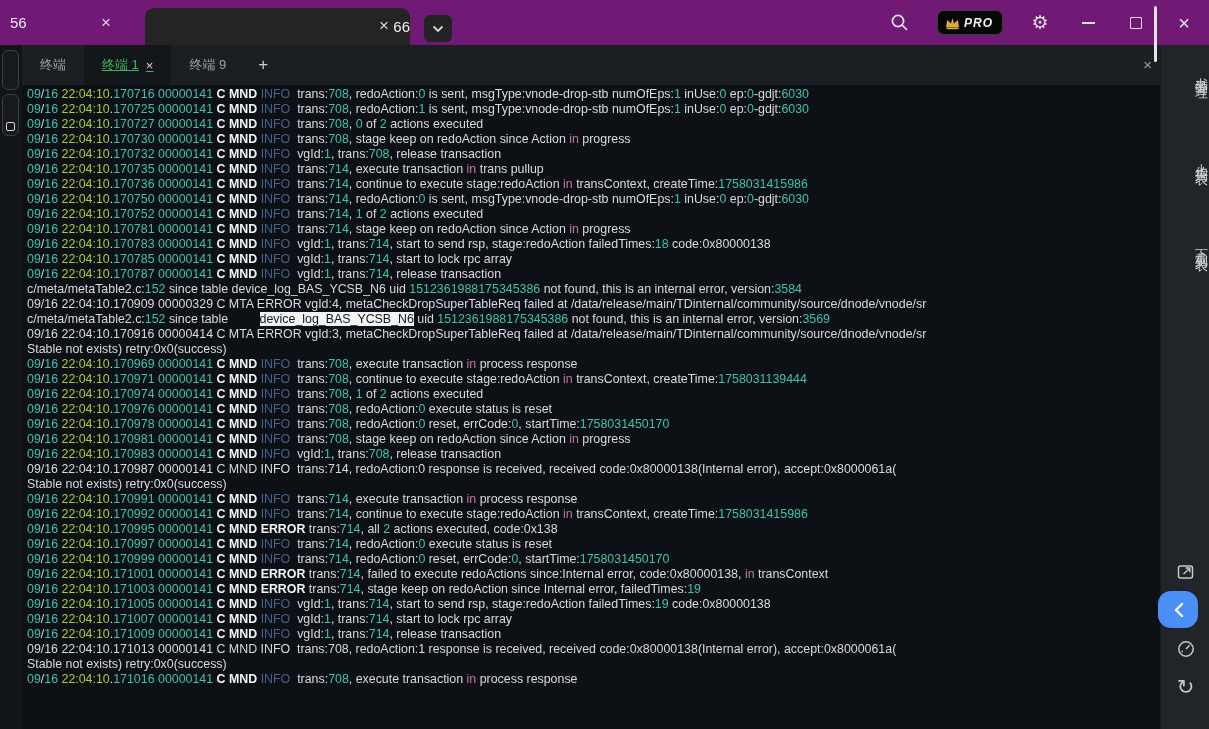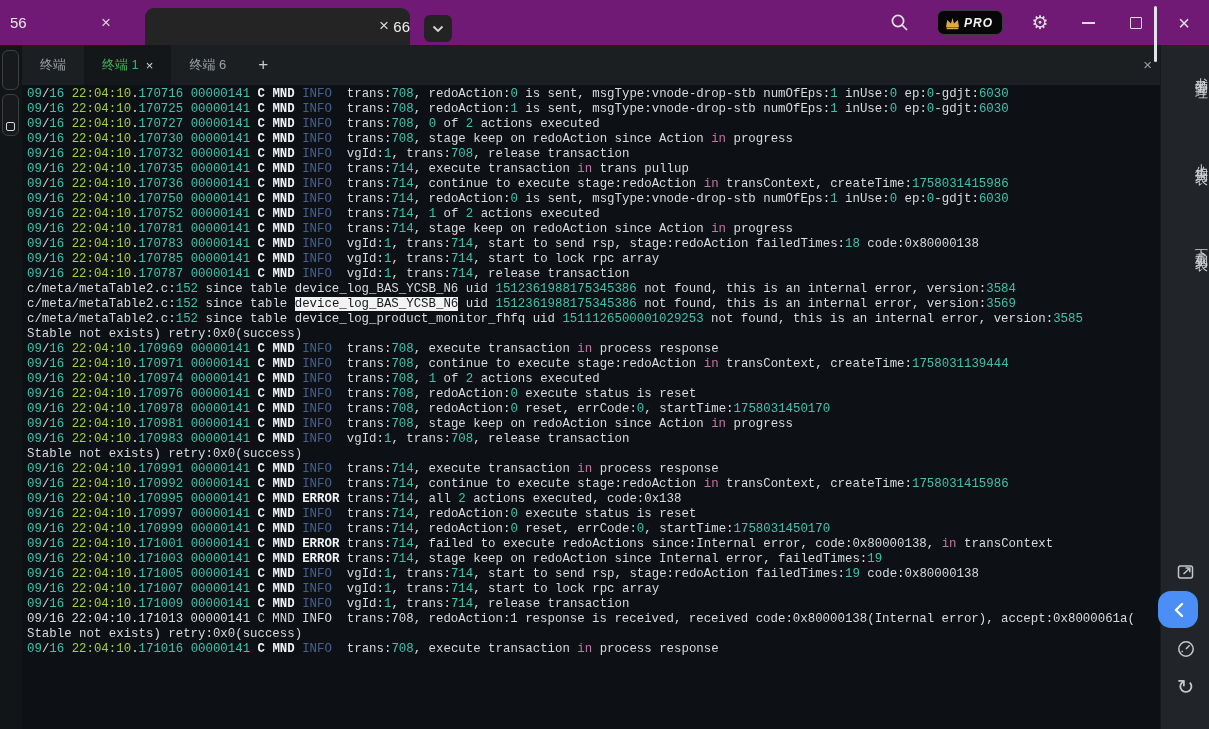--- a/index.html
+++ b/index.html
@@ -27,37 +27,37 @@
   .leftstrip { width:22px; height:684px; background:#121518; position:relative; flex:none; }
   .edgebox1 { position:absolute; left:2px; top:5px; width:17px; height:40px; border:1px solid #3c4043; border-radius:6px; background:#17191c; }
   .edgebox2 { position:absolute; left:2px; top:49px; width:17px; height:42px; border:1px solid #3c4043; border-radius:6px; background:#17191c; }
   .edgebox2 .mini { position:absolute; left:3px; bottom:4px; width:9px; height:9px; border:1.5px solid #d8d8d8; border-radius:2px; }
 
   .main { width:1138px; height:684px; flex:none; display:flex; flex-direction:column; }
 
   
   .termtabs { height:40px; background:#1c1f22; display:flex; align-items:center; position:relative; flex:none; }
   .ttab { height:40px; display:flex; align-items:center; padding:0 18px; color:#9aa0a6; font-size:13px; cursor:pointer; gap:7px; }
-  .ttab.active { background:#14171a; color:#43b45c; }
+  .ttab.active { background:#14171a; color:#43b45c;text-decoration:underline; }
   .ttab.active .tx { color:#d8d8d8; font-size:13px; }
   .ttab-add { color:#c9cdd1; font-size:17px; padding:0 14px; cursor:pointer; }
   .panel-close { position:absolute; right:8px; top:12px; color:#9aa0a6; font-size:15px; line-height:16px; cursor:pointer; }
 
   
   .log { flex:1; background:#0d1115; overflow:hidden; padding:2px 4px 0 5px;
-         font-family:Liberation Mono, monospace; font-size:12.4px; }
+         font-family:Liberation Sans, sans-serif; font-size:12.4px; }
   .ln { height:15px; line-height:15px; white-space:pre; }
   .sg-w { color:#d7dbdf; }
   .sg-d { color:#3fc3ad; }
   .sg-t { color:#a3cf3b; }
   .sg-n { color:#3fc3ad; }
   .sg-i { color:#45618d; }
   .sg-k { color:#c277a2; }
   .sg-b { color:#f2f4f6; font-weight:bold; }
-  .sg-h { background:#f3f3f3; color:#15171a; }
+  .sg-h { background:#f3f3f3; color:#15171a;margin-left:28px; }
 
   
   .sidebar { width:49px; height:684px; background:#212428; flex:none; position:relative; border-left:1px solid #17191c; }
   .side-item { position:absolute; left:0; width:49px; display:flex; justify-content:center;
                writing-mode:vertical-rl; color:#ced2d6; font-size:13px; letter-spacing:3px; cursor:pointer; }
   .side-item.i0 { top:22px; }
   .side-item.i1 { top:108px; }
   .side-item.i2 { top:194px; }
   .side-icon { position:absolute; left:0; width:49px; display:flex; justify-content:center; color:#c3c8cd; cursor:pointer; }
   .icon-export { top:518px; }
@@ -128,51 +128,53 @@
   <div class="main">
     <div class="termtabs">
       <div class="ttab">
         <span>终端</span>
       </div>
       <div class="ttab active">
         <span>终端 1</span>
         <span class="tx">×</span>
       </div>
       <div class="ttab">
-        <span>终端 6</span>
+        <span>终端 9</span>
       </div>
       <div class="ttab-add">+</div>
       <div class="panel-close">×</div>
     </div>
 
     <div class="log" id="log">
         <div class="ln"><span class="sg-d">09</span><span class="sg-w">/</span><span class="sg-d">16 </span><span class="sg-t">22:04:10</span><span class="sg-w">.</span><span class="sg-n">170716</span><span class="sg-w"> </span><span class="sg-n">00000141</span><span class="sg-w"> </span><span class="sg-b">C MND </span><span class="sg-i">INFO</span><span class="sg-w">  trans:</span><span class="sg-n">708</span><span class="sg-w">, redoAction:</span><span class="sg-n">0</span><span class="sg-w"> is sent, msgType:vnode-drop-stb numOfEps:</span><span class="sg-n">1</span><span class="sg-w"> inUse:</span><span class="sg-n">0</span><span class="sg-w"> ep:</span><span class="sg-n">0</span><span class="sg-w">-gdjt:</span><span class="sg-n">6030</span></div>
         <div class="ln"><span class="sg-d">09</span><span class="sg-w">/</span><span class="sg-d">16 </span><span class="sg-t">22:04:10</span><span class="sg-w">.</span><span class="sg-n">170725</span><span class="sg-w"> </span><span class="sg-n">00000141</span><span class="sg-w"> </span><span class="sg-b">C MND </span><span class="sg-i">INFO</span><span class="sg-w">  trans:</span><span class="sg-n">708</span><span class="sg-w">, redoAction:</span><span class="sg-n">1</span><span class="sg-w"> is sent, msgType:vnode-drop-stb numOfEps:</span><span class="sg-n">1</span><span class="sg-w"> inUse:</span><span class="sg-n">0</span><span class="sg-w"> ep:</span><span class="sg-n">0</span><span class="sg-w">-gdjt:</span><span class="sg-n">6030</span></div>
         <div class="ln"><span class="sg-d">09</span><span class="sg-w">/</span><span class="sg-d">16 </span><span class="sg-t">22:04:10</span><span class="sg-w">.</span><span class="sg-n">170727</span><span class="sg-w"> </span><span class="sg-n">00000141</span><span class="sg-w"> </span><span class="sg-b">C MND </span><span class="sg-i">INFO</span><span class="sg-w">  trans:</span><span class="sg-n">708</span><span class="sg-w">, </span><span class="sg-n">0</span><span class="sg-w"> of </span><span class="sg-n">2</span><span class="sg-w"> actions executed</span></div>
         <div class="ln"><span class="sg-d">09</span><span class="sg-w">/</span><span class="sg-d">16 </span><span class="sg-t">22:04:10</span><span class="sg-w">.</span><span class="sg-n">170730</span><span class="sg-w"> </span><span class="sg-n">00000141</span><span class="sg-w"> </span><span class="sg-b">C MND </span><span class="sg-i">INFO</span><span class="sg-w">  trans:</span><span class="sg-n">708</span><span class="sg-w">, stage keep on redoAction since Action </span><span class="sg-k">in</span><span class="sg-w"> progress</span></div>
         <div class="ln"><span class="sg-d">09</span><span class="sg-w">/</span><span class="sg-d">16 </span><span class="sg-t">22:04:10</span><span class="sg-w">.</span><span class="sg-n">170732</span><span class="sg-w"> </span><span class="sg-n">00000141</span><span class="sg-w"> </span><span class="sg-b">C MND </span><span class="sg-i">INFO</span><span class="sg-w">  vgId:</span><span class="sg-n">1</span><span class="sg-w">, trans:</span><span class="sg-n">708</span><span class="sg-w">, release transaction</span></div>
         <div class="ln"><span class="sg-d">09</span><span class="sg-w">/</span><span class="sg-d">16 </span><span class="sg-t">22:04:10</span><span class="sg-w">.</span><span class="sg-n">170735</span><span class="sg-w"> </span><span class="sg-n">00000141</span><span class="sg-w"> </span><span class="sg-b">C MND </span><span class="sg-i">INFO</span><span class="sg-w">  trans:</span><span class="sg-n">714</span><span class="sg-w">, execute transaction </span><span class="sg-k">in</span><span class="sg-w"> trans pullup</span></div>
         <div class="ln"><span class="sg-d">09</span><span class="sg-w">/</span><span class="sg-d">16 </span><span class="sg-t">22:04:10</span><span class="sg-w">.</span><span class="sg-n">170736</span><span class="sg-w"> </span><span class="sg-n">00000141</span><span class="sg-w"> </span><span class="sg-b">C MND </span><span class="sg-i">INFO</span><span class="sg-w">  trans:</span><span class="sg-n">714</span><span class="sg-w">, continue to execute stage:redoAction </span><span class="sg-k">in</span><span class="sg-w"> transContext, createTime:</span><span class="sg-n">1758031415986</span></div>
         <div class="ln"><span class="sg-d">09</span><span class="sg-w">/</span><span class="sg-d">16 </span><span class="sg-t">22:04:10</span><span class="sg-w">.</span><span class="sg-n">170750</span><span class="sg-w"> </span><span class="sg-n">00000141</span><span class="sg-w"> </span><span class="sg-b">C MND </span><span class="sg-i">INFO</span><span class="sg-w">  trans:</span><span class="sg-n">714</span><span class="sg-w">, redoAction:</span><span class="sg-n">0</span><span class="sg-w"> is sent, msgType:vnode-drop-stb numOfEps:</span><span class="sg-n">1</span><span class="sg-w"> inUse:</span><span class="sg-n">0</span><span class="sg-w"> ep:</span><span class="sg-n">0</span><span class="sg-w">-gdjt:</span><span class="sg-n">6030</span></div>
         <div class="ln"><span class="sg-d">09</span><span class="sg-w">/</span><span class="sg-d">16 </span><span class="sg-t">22:04:10</span><span class="sg-w">.</span><span class="sg-n">170752</span><span class="sg-w"> </span><span class="sg-n">00000141</span><span class="sg-w"> </span><span class="sg-b">C MND </span><span class="sg-i">INFO</span><span class="sg-w">  trans:</span><span class="sg-n">714</span><span class="sg-w">, </span><span class="sg-n">1</span><span class="sg-w"> of </span><span class="sg-n">2</span><span class="sg-w"> actions executed</span></div>
         <div class="ln"><span class="sg-d">09</span><span class="sg-w">/</span><span class="sg-d">16 </span><span class="sg-t">22:04:10</span><span class="sg-w">.</span><span class="sg-n">170781</span><span class="sg-w"> </span><span class="sg-n">00000141</span><span class="sg-w"> </span><span class="sg-b">C MND </span><span class="sg-i">INFO</span><span class="sg-w">  trans:</span><span class="sg-n">714</span><span class="sg-w">, stage keep on redoAction since Action </span><span class="sg-k">in</span><span class="sg-w"> progress</span></div>
         <div class="ln"><span class="sg-d">09</span><span class="sg-w">/</span><span class="sg-d">16 </span><span class="sg-t">22:04:10</span><span class="sg-w">.</span><span class="sg-n">170783</span><span class="sg-w"> </span><span class="sg-n">00000141</span><span class="sg-w"> </span><span class="sg-b">C MND </span><span class="sg-i">INFO</span><span class="sg-w">  vgId:</span><span class="sg-n">1</span><span class="sg-w">, trans:</span><span class="sg-n">714</span><span class="sg-w">, start to send rsp, stage:redoAction failedTimes:</span><span class="sg-n">18</span><span class="sg-w"> code:0x80000138</span></div>
         <div class="ln"><span class="sg-d">09</span><span class="sg-w">/</span><span class="sg-d">16 </span><span class="sg-t">22:04:10</span><span class="sg-w">.</span><span class="sg-n">170785</span><span class="sg-w"> </span><span class="sg-n">00000141</span><span class="sg-w"> </span><span class="sg-b">C MND </span><span class="sg-i">INFO</span><span class="sg-w">  vgId:</span><span class="sg-n">1</span><span class="sg-w">, trans:</span><span class="sg-n">714</span><span class="sg-w">, start to lock rpc array</span></div>
         <div class="ln"><span class="sg-d">09</span><span class="sg-w">/</span><span class="sg-d">16 </span><span class="sg-t">22:04:10</span><span class="sg-w">.</span><span class="sg-n">170787</span><span class="sg-w"> </span><span class="sg-n">00000141</span><span class="sg-w"> </span><span class="sg-b">C MND </span><span class="sg-i">INFO</span><span class="sg-w">  vgId:</span><span class="sg-n">1</span><span class="sg-w">, trans:</span><span class="sg-n">714</span><span class="sg-w">, release transaction</span></div>
         <div class="ln"><span class="sg-w">c/meta/metaTable2.c:</span><span class="sg-n">152</span><span class="sg-w"> since table device_log_BAS_YCSB_N6 uid </span><span class="sg-n">1512361988175345386</span><span class="sg-w"> not found, this is an internal error, version:</span><span class="sg-n">3584</span></div>
+        <div class="ln"><span class="sg-w">09/16 22:04:10.170909 00000329 C MTA ERROR vgId:4, metaCheckDropSuperTableReq failed at /data/release/main/TDinternal/community/source/dnode/vnode/sr</span></div>
         <div class="ln"><span class="sg-w">c/meta/metaTable2.c:</span><span class="sg-n">152</span><span class="sg-w"> since table </span><span class="sg-h">device_log_BAS_YCSB_N6</span><span class="sg-w"> uid </span><span class="sg-n">1512361988175345386</span><span class="sg-w"> not found, this is an internal error, version:</span><span class="sg-n">3569</span></div>
-        <div class="ln"><span class="sg-w">c/meta/metaTable2.c:</span><span class="sg-n">152</span><span class="sg-w"> since table device_log_product_monitor_fhfq uid </span><span class="sg-n">1511126500001029253</span><span class="sg-w"> not found, this is an internal error, version:</span><span class="sg-n">3585</span></div>
+        <div class="ln"><span class="sg-w">09/16 22:04:10.170916 00000414 C MTA ERROR vgId:3, metaCheckDropSuperTableReq failed at /data/release/main/TDinternal/community/source/dnode/vnode/sr</span></div>
         <div class="ln"><span class="sg-w">Stable not exists) retry:0x0(success)</span></div>
         <div class="ln"><span class="sg-d">09</span><span class="sg-w">/</span><span class="sg-d">16 </span><span class="sg-t">22:04:10</span><span class="sg-w">.</span><span class="sg-n">170969</span><span class="sg-w"> </span><span class="sg-n">00000141</span><span class="sg-w"> </span><span class="sg-b">C MND </span><span class="sg-i">INFO</span><span class="sg-w">  trans:</span><span class="sg-n">708</span><span class="sg-w">, execute transaction </span><span class="sg-k">in</span><span class="sg-w"> process response</span></div>
         <div class="ln"><span class="sg-d">09</span><span class="sg-w">/</span><span class="sg-d">16 </span><span class="sg-t">22:04:10</span><span class="sg-w">.</span><span class="sg-n">170971</span><span class="sg-w"> </span><span class="sg-n">00000141</span><span class="sg-w"> </span><span class="sg-b">C MND </span><span class="sg-i">INFO</span><span class="sg-w">  trans:</span><span class="sg-n">708</span><span class="sg-w">, continue to execute stage:redoAction </span><span class="sg-k">in</span><span class="sg-w"> transContext, createTime:</span><span class="sg-n">1758031139444</span></div>
         <div class="ln"><span class="sg-d">09</span><span class="sg-w">/</span><span class="sg-d">16 </span><span class="sg-t">22:04:10</span><span class="sg-w">.</span><span class="sg-n">170974</span><span class="sg-w"> </span><span class="sg-n">00000141</span><span class="sg-w"> </span><span class="sg-b">C MND </span><span class="sg-i">INFO</span><span class="sg-w">  trans:</span><span class="sg-n">708</span><span class="sg-w">, </span><span class="sg-n">1</span><span class="sg-w"> of </span><span class="sg-n">2</span><span class="sg-w"> actions executed</span></div>
         <div class="ln"><span class="sg-d">09</span><span class="sg-w">/</span><span class="sg-d">16 </span><span class="sg-t">22:04:10</span><span class="sg-w">.</span><span class="sg-n">170976</span><span class="sg-w"> </span><span class="sg-n">00000141</span><span class="sg-w"> </span><span class="sg-b">C MND </span><span class="sg-i">INFO</span><span class="sg-w">  trans:</span><span class="sg-n">708</span><span class="sg-w">, redoAction:</span><span class="sg-n">0</span><span class="sg-w"> execute status is reset</span></div>
         <div class="ln"><span class="sg-d">09</span><span class="sg-w">/</span><span class="sg-d">16 </span><span class="sg-t">22:04:10</span><span class="sg-w">.</span><span class="sg-n">170978</span><span class="sg-w"> </span><span class="sg-n">00000141</span><span class="sg-w"> </span><span class="sg-b">C MND </span><span class="sg-i">INFO</span><span class="sg-w">  trans:</span><span class="sg-n">708</span><span class="sg-w">, redoAction:</span><span class="sg-n">0</span><span class="sg-w"> reset, errCode:</span><span class="sg-n">0</span><span class="sg-w">, startTime:</span><span class="sg-n">1758031450170</span></div>
         <div class="ln"><span class="sg-d">09</span><span class="sg-w">/</span><span class="sg-d">16 </span><span class="sg-t">22:04:10</span><span class="sg-w">.</span><span class="sg-n">170981</span><span class="sg-w"> </span><span class="sg-n">00000141</span><span class="sg-w"> </span><span class="sg-b">C MND </span><span class="sg-i">INFO</span><span class="sg-w">  trans:</span><span class="sg-n">708</span><span class="sg-w">, stage keep on redoAction since Action </span><span class="sg-k">in</span><span class="sg-w"> progress</span></div>
         <div class="ln"><span class="sg-d">09</span><span class="sg-w">/</span><span class="sg-d">16 </span><span class="sg-t">22:04:10</span><span class="sg-w">.</span><span class="sg-n">170983</span><span class="sg-w"> </span><span class="sg-n">00000141</span><span class="sg-w"> </span><span class="sg-b">C MND </span><span class="sg-i">INFO</span><span class="sg-w">  vgId:</span><span class="sg-n">1</span><span class="sg-w">, trans:</span><span class="sg-n">708</span><span class="sg-w">, release transaction</span></div>
+        <div class="ln"><span class="sg-w">09/16 22:04:10.170987 00000141 C MND INFO  trans:714, redoAction:0 response is received, received code:0x80000138(Internal error), accept:0x8000061a(</span></div>
         <div class="ln"><span class="sg-w">Stable not exists) retry:0x0(success)</span></div>
         <div class="ln"><span class="sg-d">09</span><span class="sg-w">/</span><span class="sg-d">16 </span><span class="sg-t">22:04:10</span><span class="sg-w">.</span><span class="sg-n">170991</span><span class="sg-w"> </span><span class="sg-n">00000141</span><span class="sg-w"> </span><span class="sg-b">C MND </span><span class="sg-i">INFO</span><span class="sg-w">  trans:</span><span class="sg-n">714</span><span class="sg-w">, execute transaction </span><span class="sg-k">in</span><span class="sg-w"> process response</span></div>
         <div class="ln"><span class="sg-d">09</span><span class="sg-w">/</span><span class="sg-d">16 </span><span class="sg-t">22:04:10</span><span class="sg-w">.</span><span class="sg-n">170992</span><span class="sg-w"> </span><span class="sg-n">00000141</span><span class="sg-w"> </span><span class="sg-b">C MND </span><span class="sg-i">INFO</span><span class="sg-w">  trans:</span><span class="sg-n">714</span><span class="sg-w">, continue to execute stage:redoAction </span><span class="sg-k">in</span><span class="sg-w"> transContext, createTime:</span><span class="sg-n">1758031415986</span></div>
         <div class="ln"><span class="sg-d">09</span><span class="sg-w">/</span><span class="sg-d">16 </span><span class="sg-t">22:04:10</span><span class="sg-w">.</span><span class="sg-n">170995</span><span class="sg-w"> </span><span class="sg-n">00000141</span><span class="sg-w"> </span><span class="sg-b">C MND ERROR</span><span class="sg-w"> trans:</span><span class="sg-n">714</span><span class="sg-w">, all </span><span class="sg-n">2</span><span class="sg-w"> actions executed, code:0x138</span></div>
         <div class="ln"><span class="sg-d">09</span><span class="sg-w">/</span><span class="sg-d">16 </span><span class="sg-t">22:04:10</span><span class="sg-w">.</span><span class="sg-n">170997</span><span class="sg-w"> </span><span class="sg-n">00000141</span><span class="sg-w"> </span><span class="sg-b">C MND </span><span class="sg-i">INFO</span><span class="sg-w">  trans:</span><span class="sg-n">714</span><span class="sg-w">, redoAction:</span><span class="sg-n">0</span><span class="sg-w"> execute status is reset</span></div>
         <div class="ln"><span class="sg-d">09</span><span class="sg-w">/</span><span class="sg-d">16 </span><span class="sg-t">22:04:10</span><span class="sg-w">.</span><span class="sg-n">170999</span><span class="sg-w"> </span><span class="sg-n">00000141</span><span class="sg-w"> </span><span class="sg-b">C MND </span><span class="sg-i">INFO</span><span class="sg-w">  trans:</span><span class="sg-n">714</span><span class="sg-w">, redoAction:</span><span class="sg-n">0</span><span class="sg-w"> reset, errCode:</span><span class="sg-n">0</span><span class="sg-w">, startTime:</span><span class="sg-n">1758031450170</span></div>
         <div class="ln"><span class="sg-d">09</span><span class="sg-w">/</span><span class="sg-d">16 </span><span class="sg-t">22:04:10</span><span class="sg-w">.</span><span class="sg-n">171001</span><span class="sg-w"> </span><span class="sg-n">00000141</span><span class="sg-w"> </span><span class="sg-b">C MND ERROR</span><span class="sg-w"> trans:</span><span class="sg-n">714</span><span class="sg-w">, failed to execute redoActions since:Internal error, code:0x80000138, </span><span class="sg-k">in</span><span class="sg-w"> transContext</span></div>
         <div class="ln"><span class="sg-d">09</span><span class="sg-w">/</span><span class="sg-d">16 </span><span class="sg-t">22:04:10</span><span class="sg-w">.</span><span class="sg-n">171003</span><span class="sg-w"> </span><span class="sg-n">00000141</span><span class="sg-w"> </span><span class="sg-b">C MND ERROR</span><span class="sg-w"> trans:</span><span class="sg-n">714</span><span class="sg-w">, stage keep on redoAction since Internal error, failedTimes:</span><span class="sg-n">19</span></div>
         <div class="ln"><span class="sg-d">09</span><span class="sg-w">/</span><span class="sg-d">16 </span><span class="sg-t">22:04:10</span><span class="sg-w">.</span><span class="sg-n">171005</span><span class="sg-w"> </span><span class="sg-n">00000141</span><span class="sg-w"> </span><span class="sg-b">C MND </span><span class="sg-i">INFO</span><span class="sg-w">  vgId:</span><span class="sg-n">1</span><span class="sg-w">, trans:</span><span class="sg-n">714</span><span class="sg-w">, start to send rsp, stage:redoAction failedTimes:</span><span class="sg-n">19</span><span class="sg-w"> code:0x80000138</span></div>
         <div class="ln"><span class="sg-d">09</span><span class="sg-w">/</span><span class="sg-d">16 </span><span class="sg-t">22:04:10</span><span class="sg-w">.</span><span class="sg-n">171007</span><span class="sg-w"> </span><span class="sg-n">00000141</span><span class="sg-w"> </span><span class="sg-b">C MND </span><span class="sg-i">INFO</span><span class="sg-w">  vgId:</span><span class="sg-n">1</span><span class="sg-w">, trans:</span><span class="sg-n">714</span><span class="sg-w">, start to lock rpc array</span></div>

